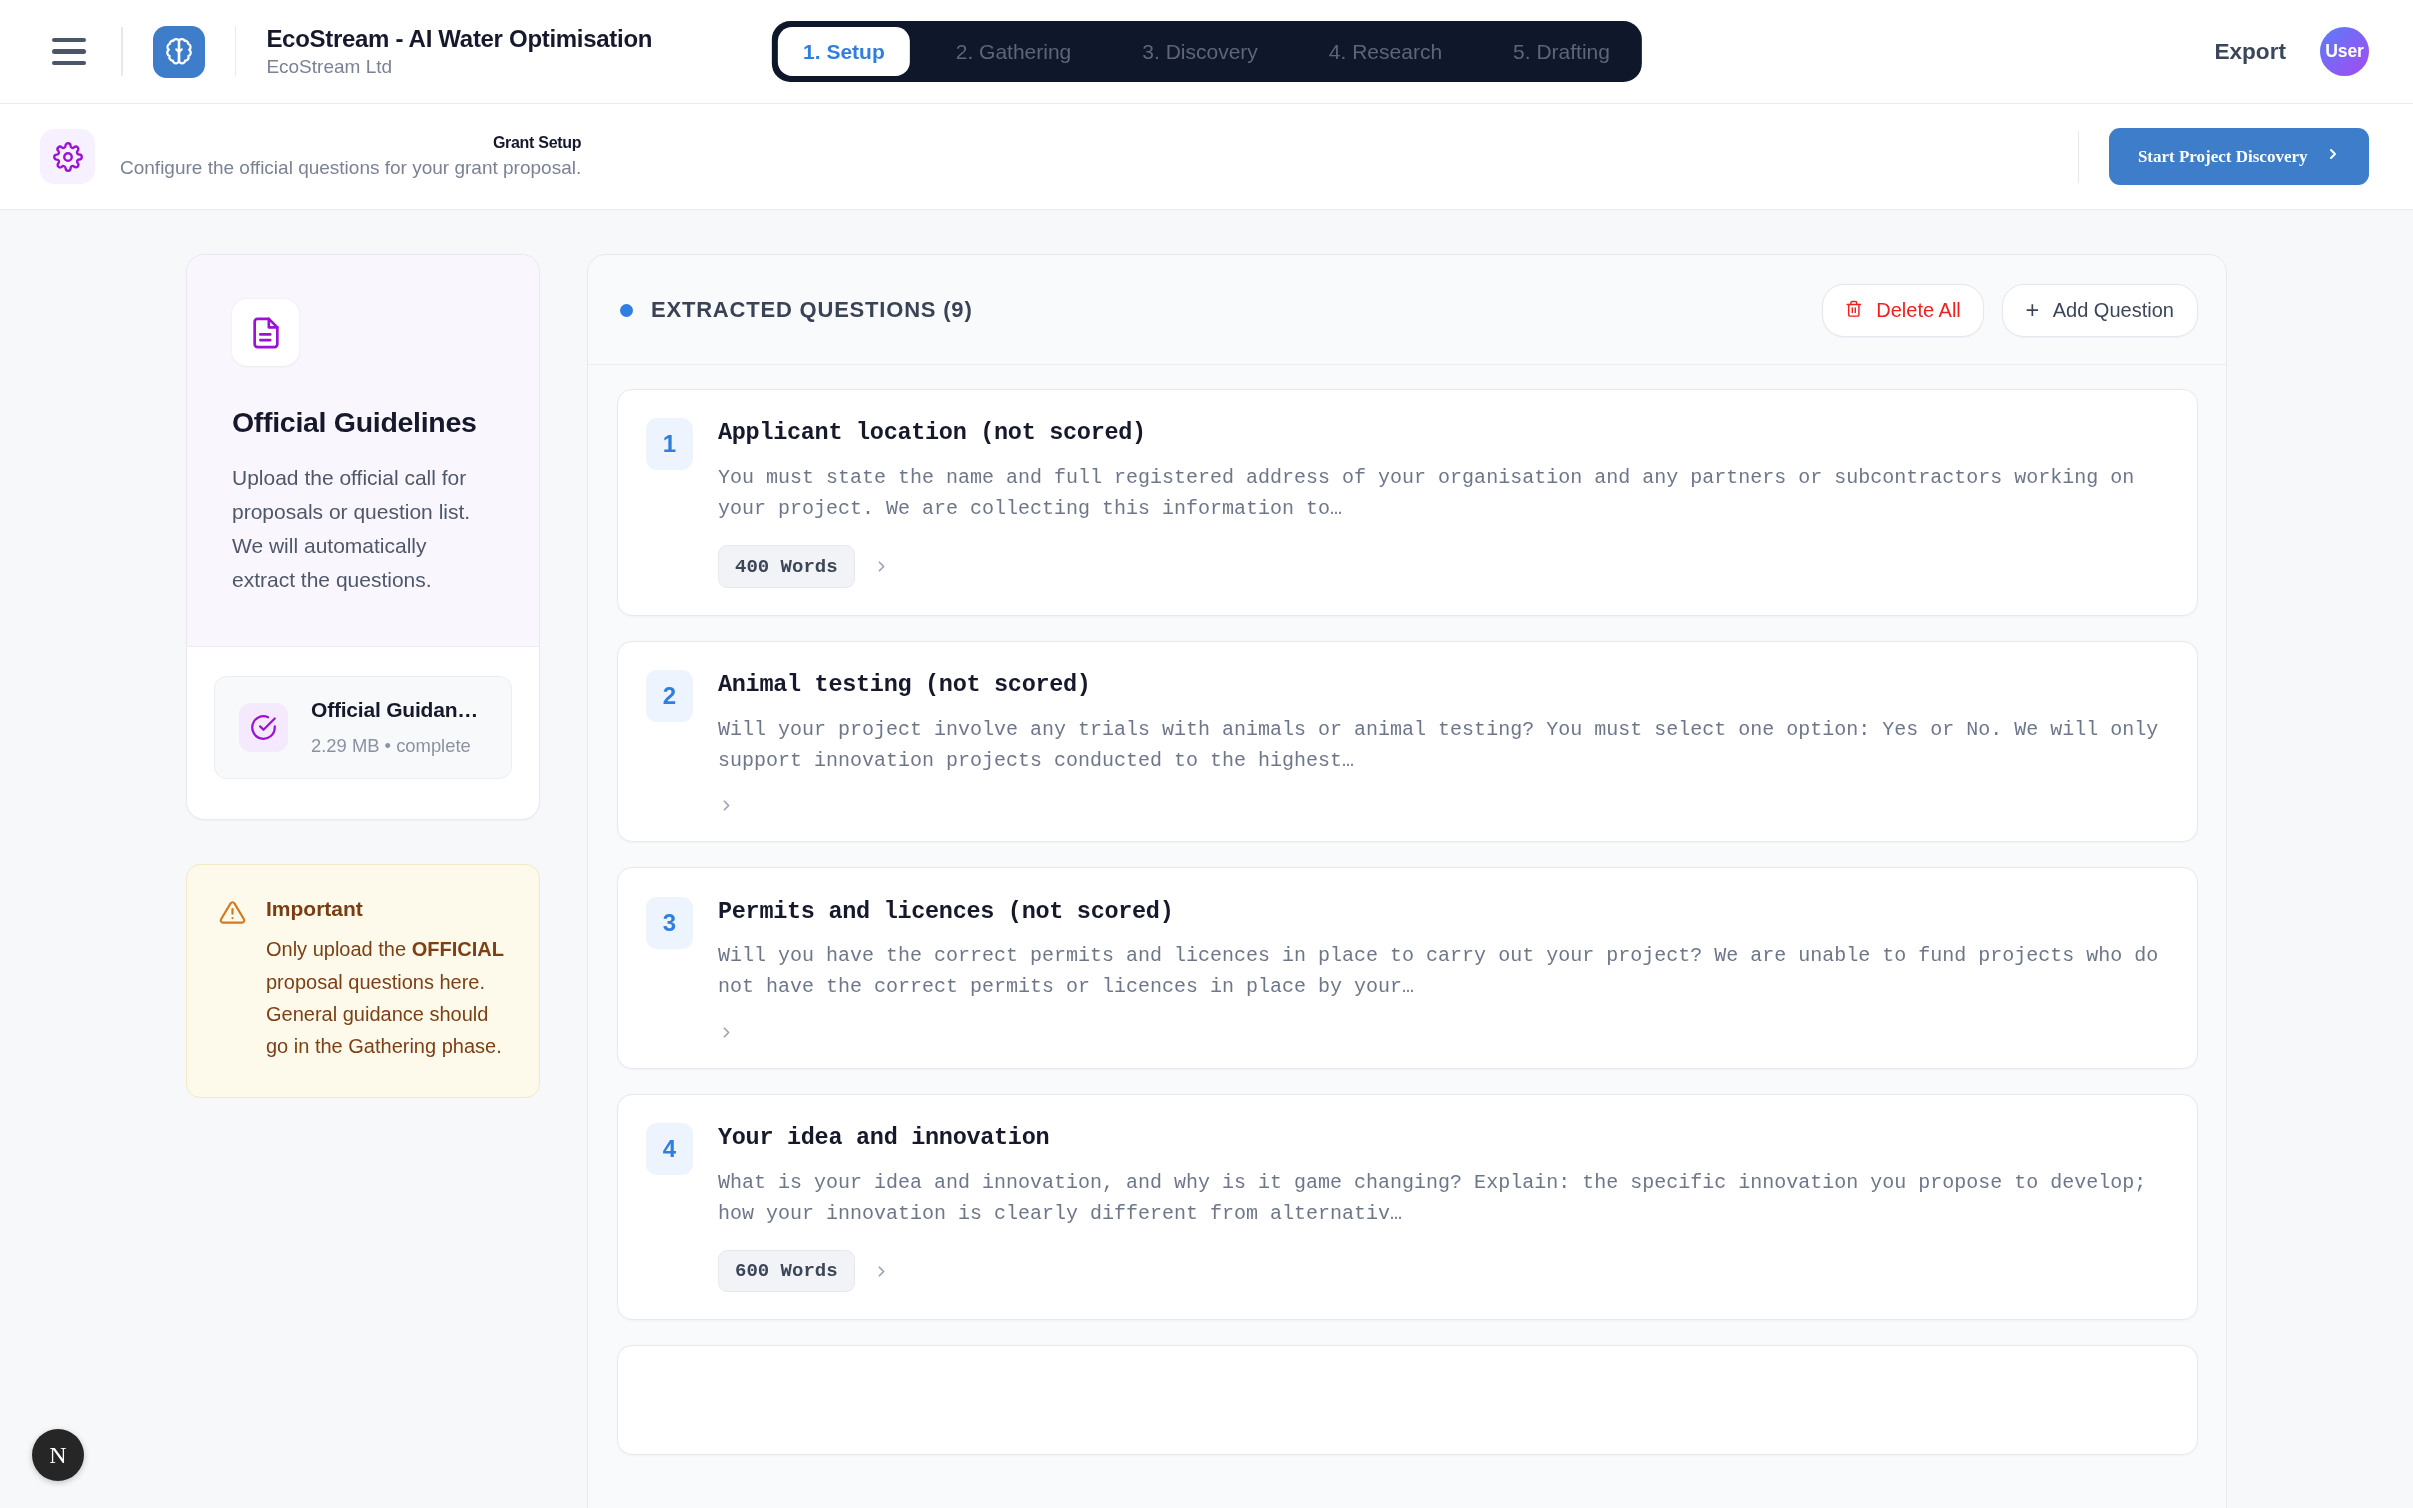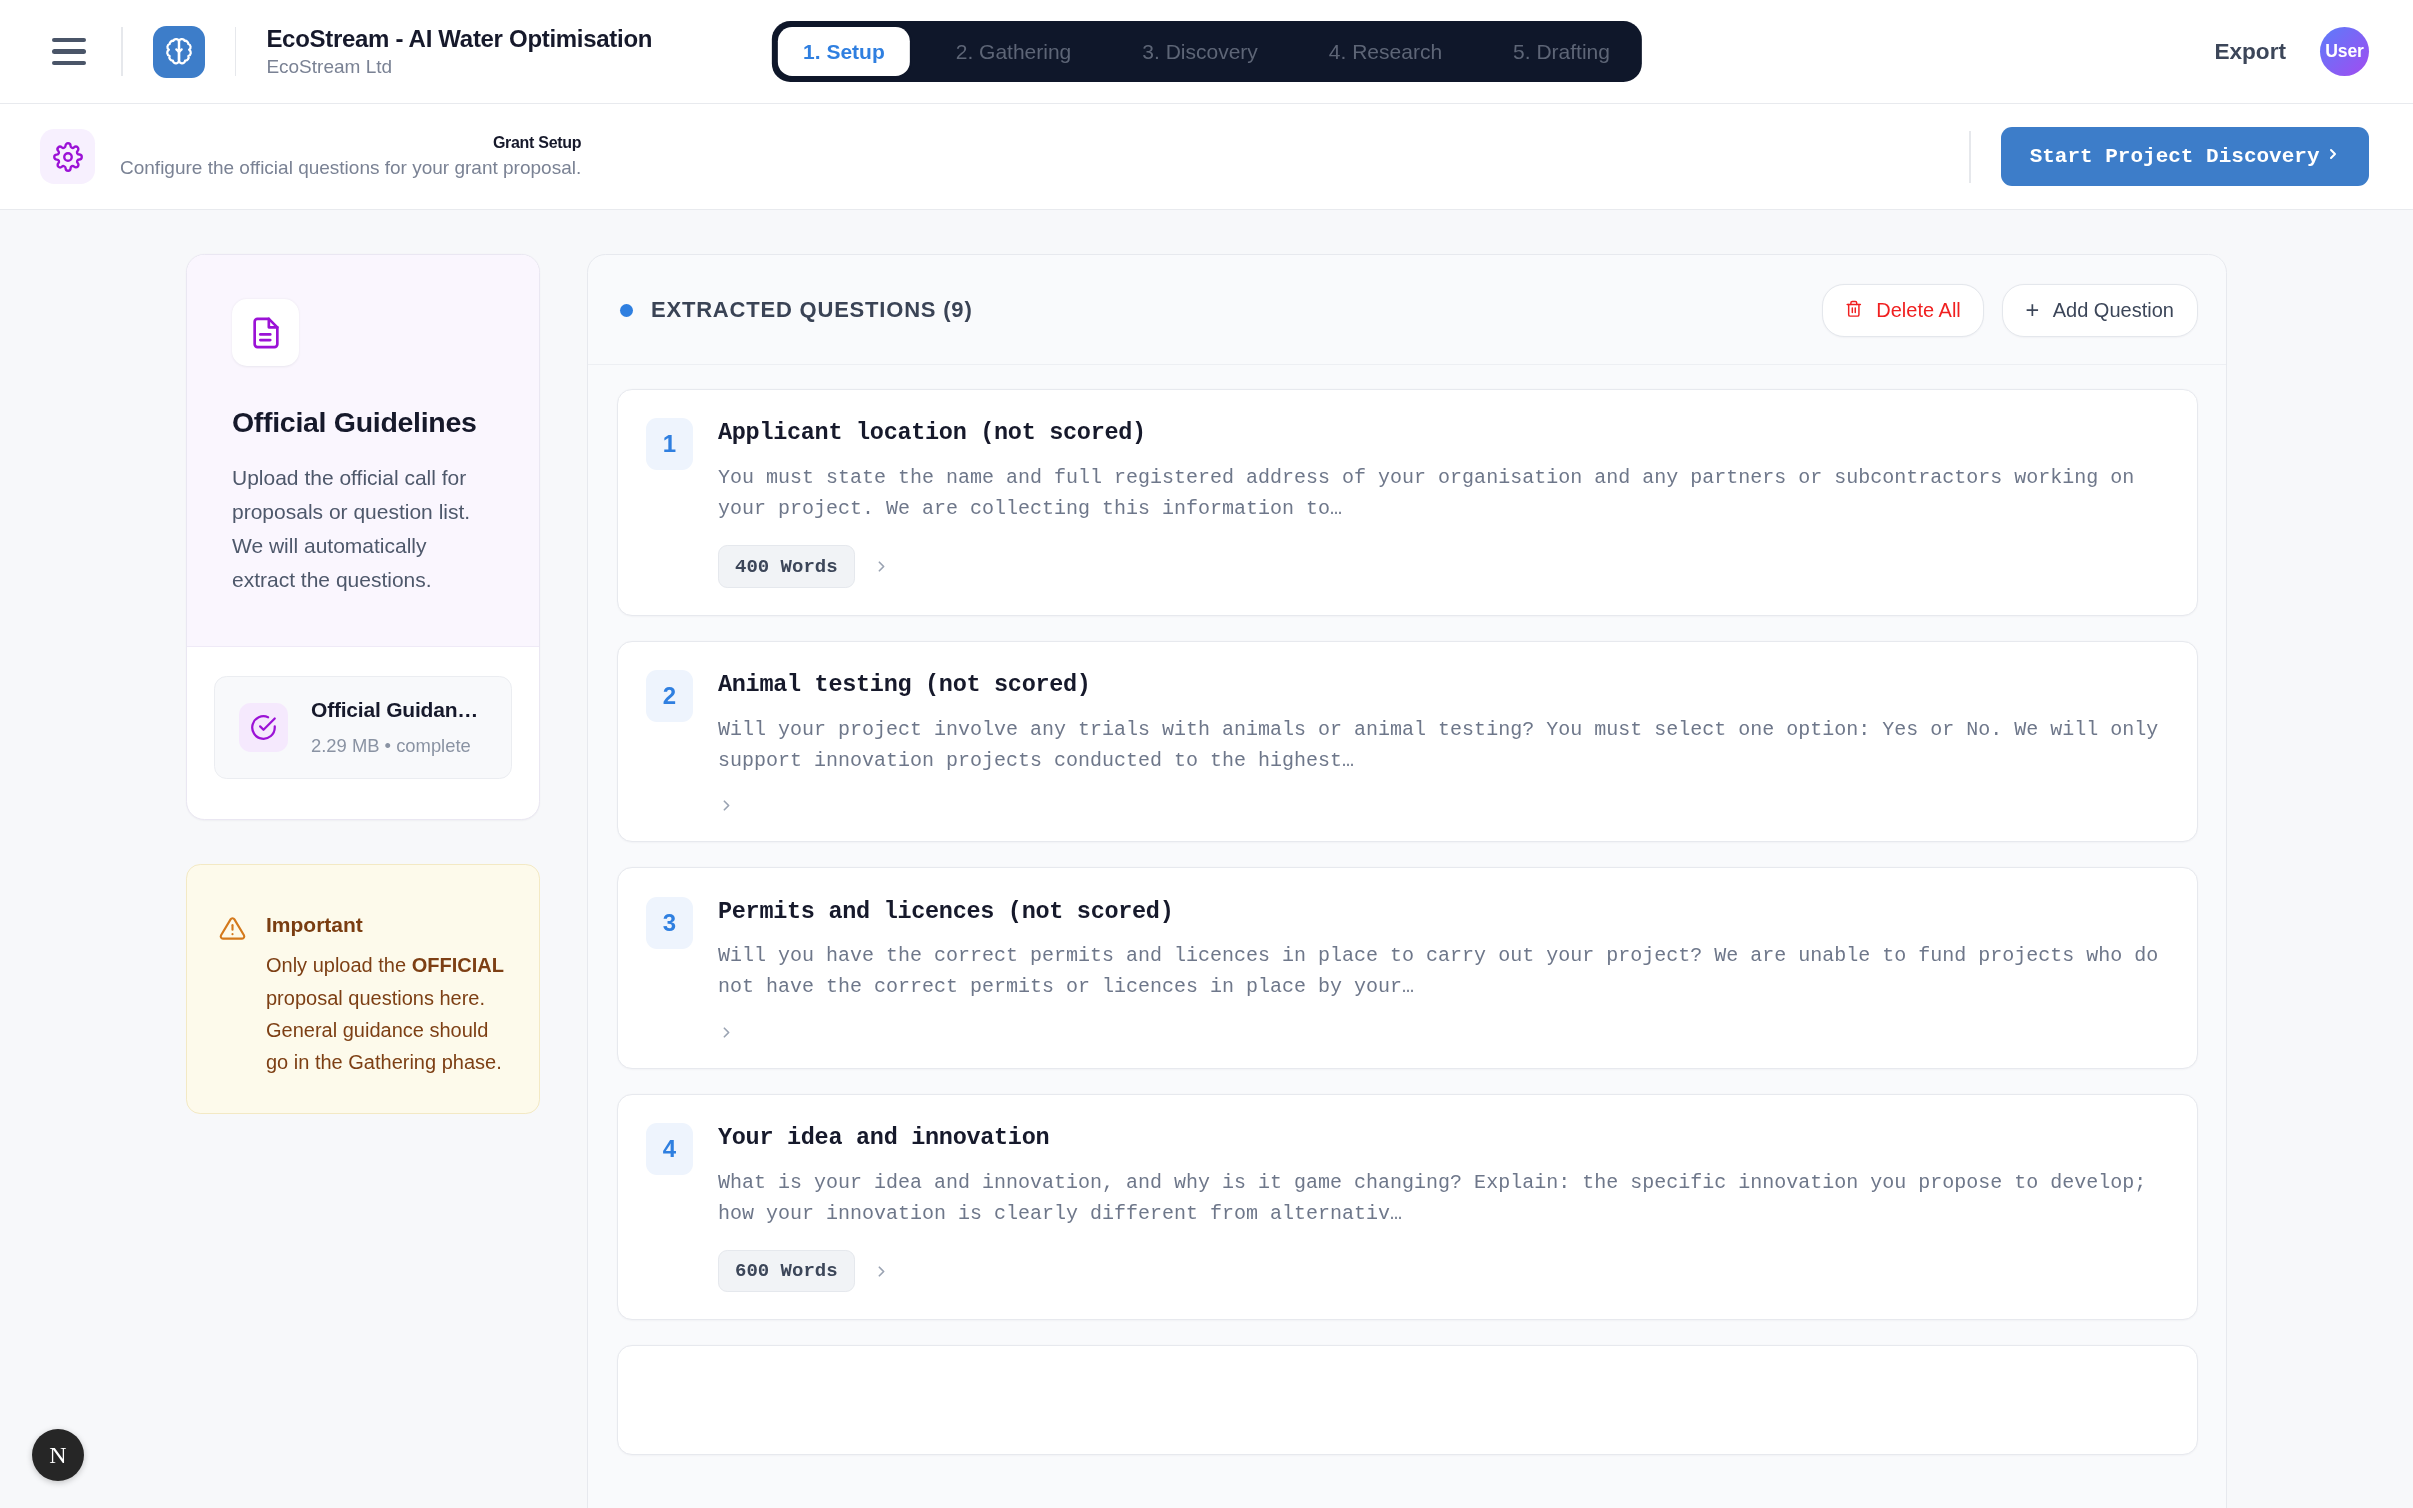--- a/index.html
+++ b/index.html
@@ -105,26 +105,26 @@
   }
   .pagesub {
     font-size: 19px; color: #7a8294; margin-top: 4.2px; line-height: 1.2;
   }
   .subdiv {
     width: 1.7px; height: 52px; background: #e6e8ec;
     margin-left: auto; margin-right: 30px;
   }
   .primarybtn {
     background: #3d7dc9; color: #ffffff;
-    font-size: 21px; font-weight: bold;
+    font-size: 17px; font-weight: bold;
     border: none; border-radius: 11px;
     padding: 18.4px 28.5px;
-    display: flex; align-items: center; gap: 5px;
+    display: flex; align-items: center; gap: 17px;
     cursor: pointer; white-space: nowrap;
-    font-family: Liberation Mono, monospace;
+    font-family: Liberation Serif, serif;
   }
 
   
   .main {
     display: flex;
     padding: 44px 0 0 0;
     gap: 0;
     height: calc(1508px - 104px - 106px);
   }
   .leftcol {
@@ -187,21 +187,21 @@
     max-width: 385px;
   }
   .filemeta { font-size: 18.4px; color: #8a93a3; margin-top: 13px; }
 
   
   .warncard {
     margin-top: 44px;
     background: #fdfaeb;
     border: 0.8px solid #f3e9c4;
     border-radius: 14.2px;
-    padding: 48px 34px 34px 32px;
+    padding: 32px 34px 34px 32px;
     display: flex; gap: 20px;
   }
   .warn-icon { flex: none; margin-top: 2.5px; }
   .warntitle {
     font-size: 21px; font-weight: bold; color: #7a3d11;
     margin-bottom: 12.6px;
   }
   .warntext {
     font-size: 20px; color: #7d3f14; line-height: 1.62;
   }

